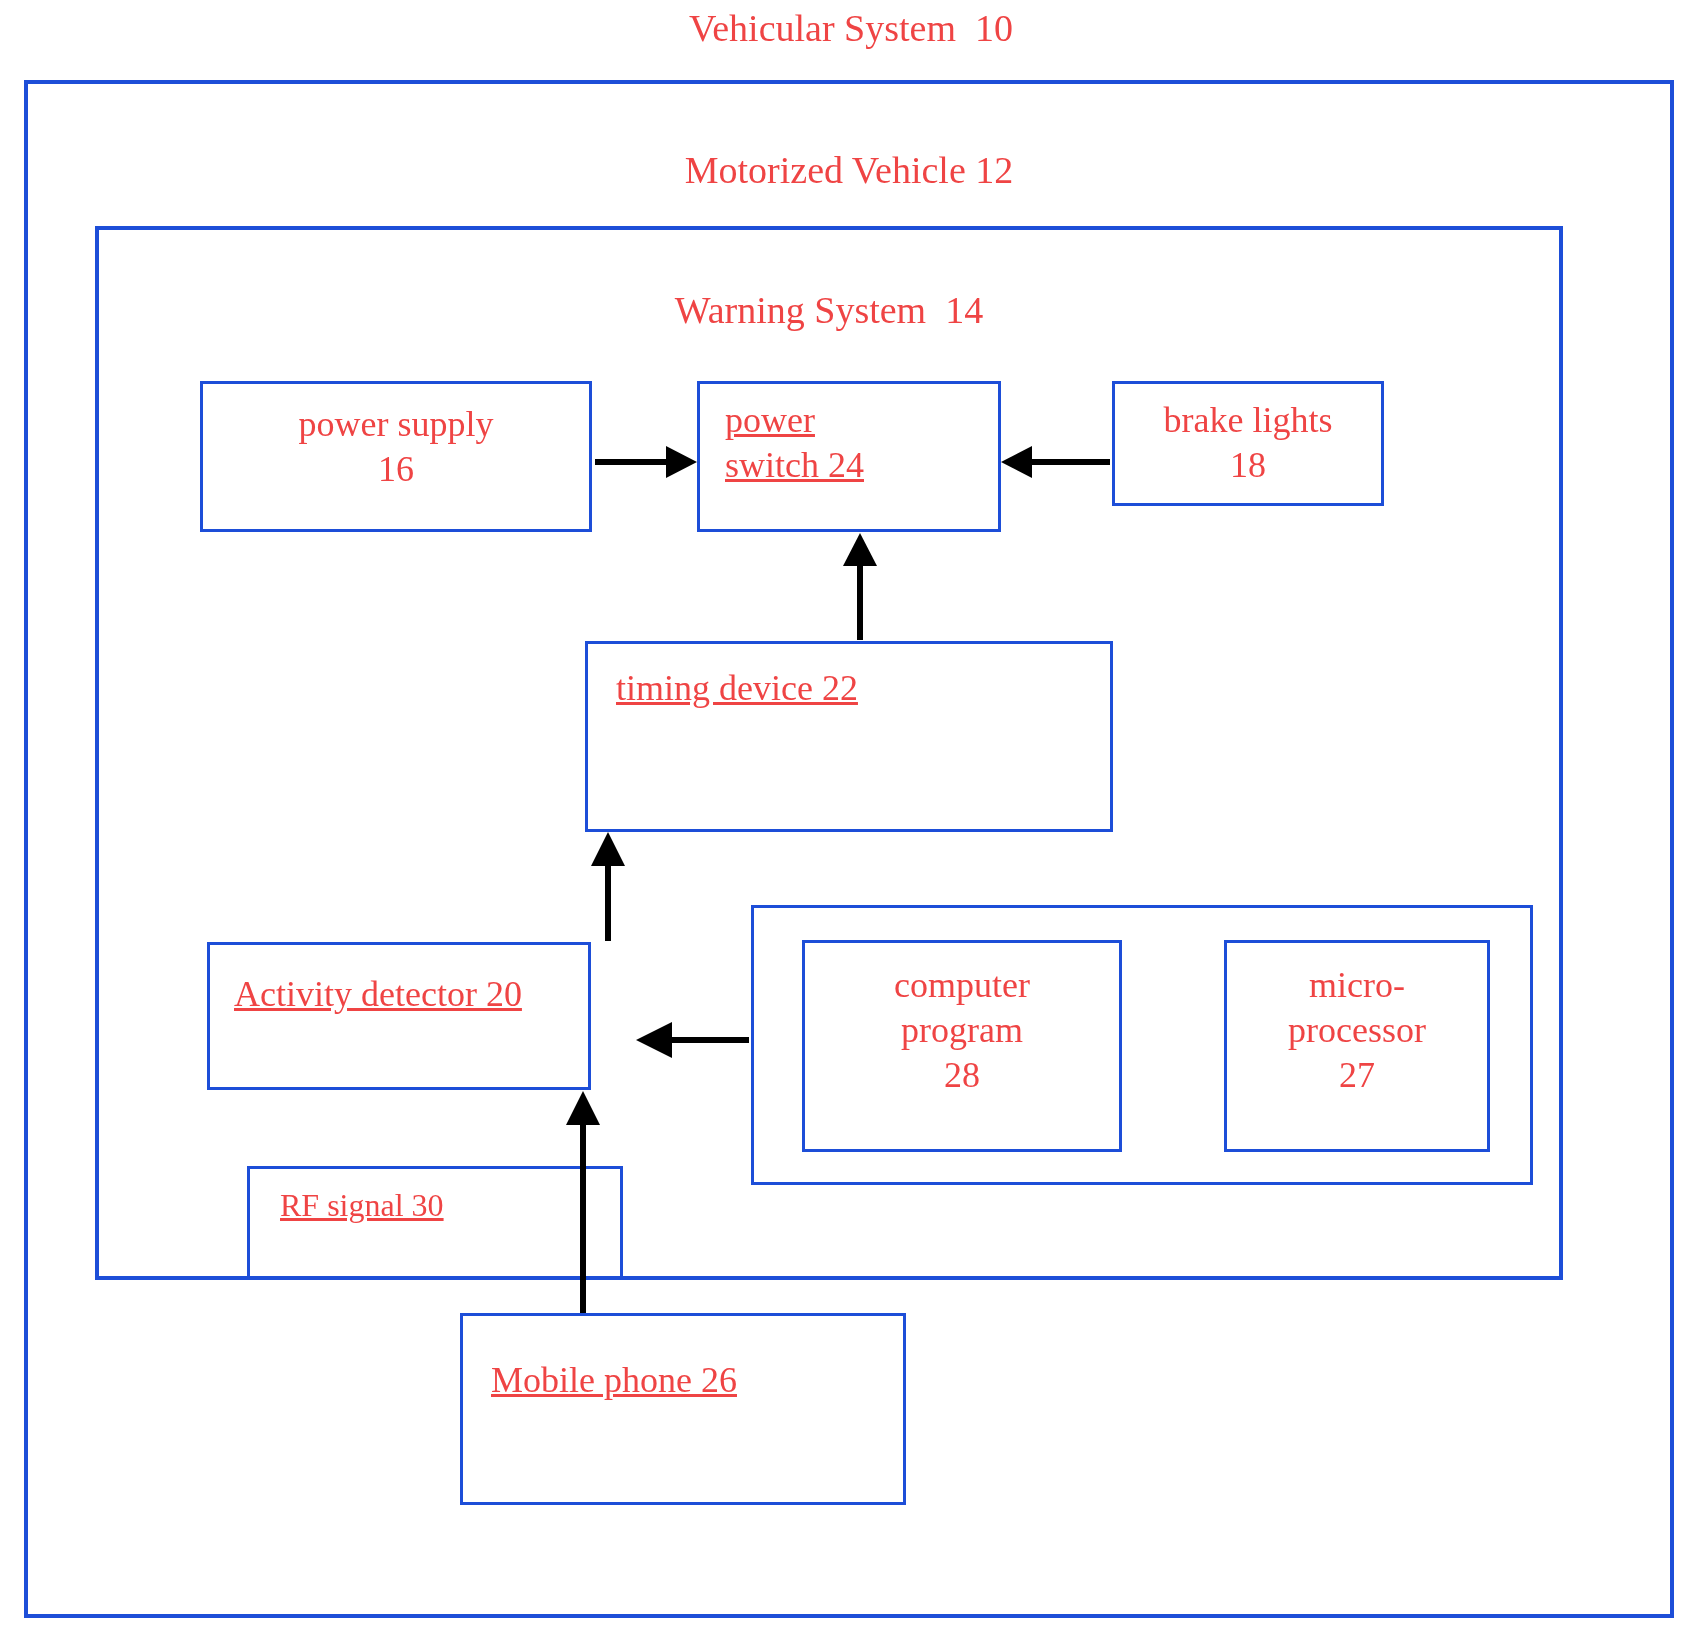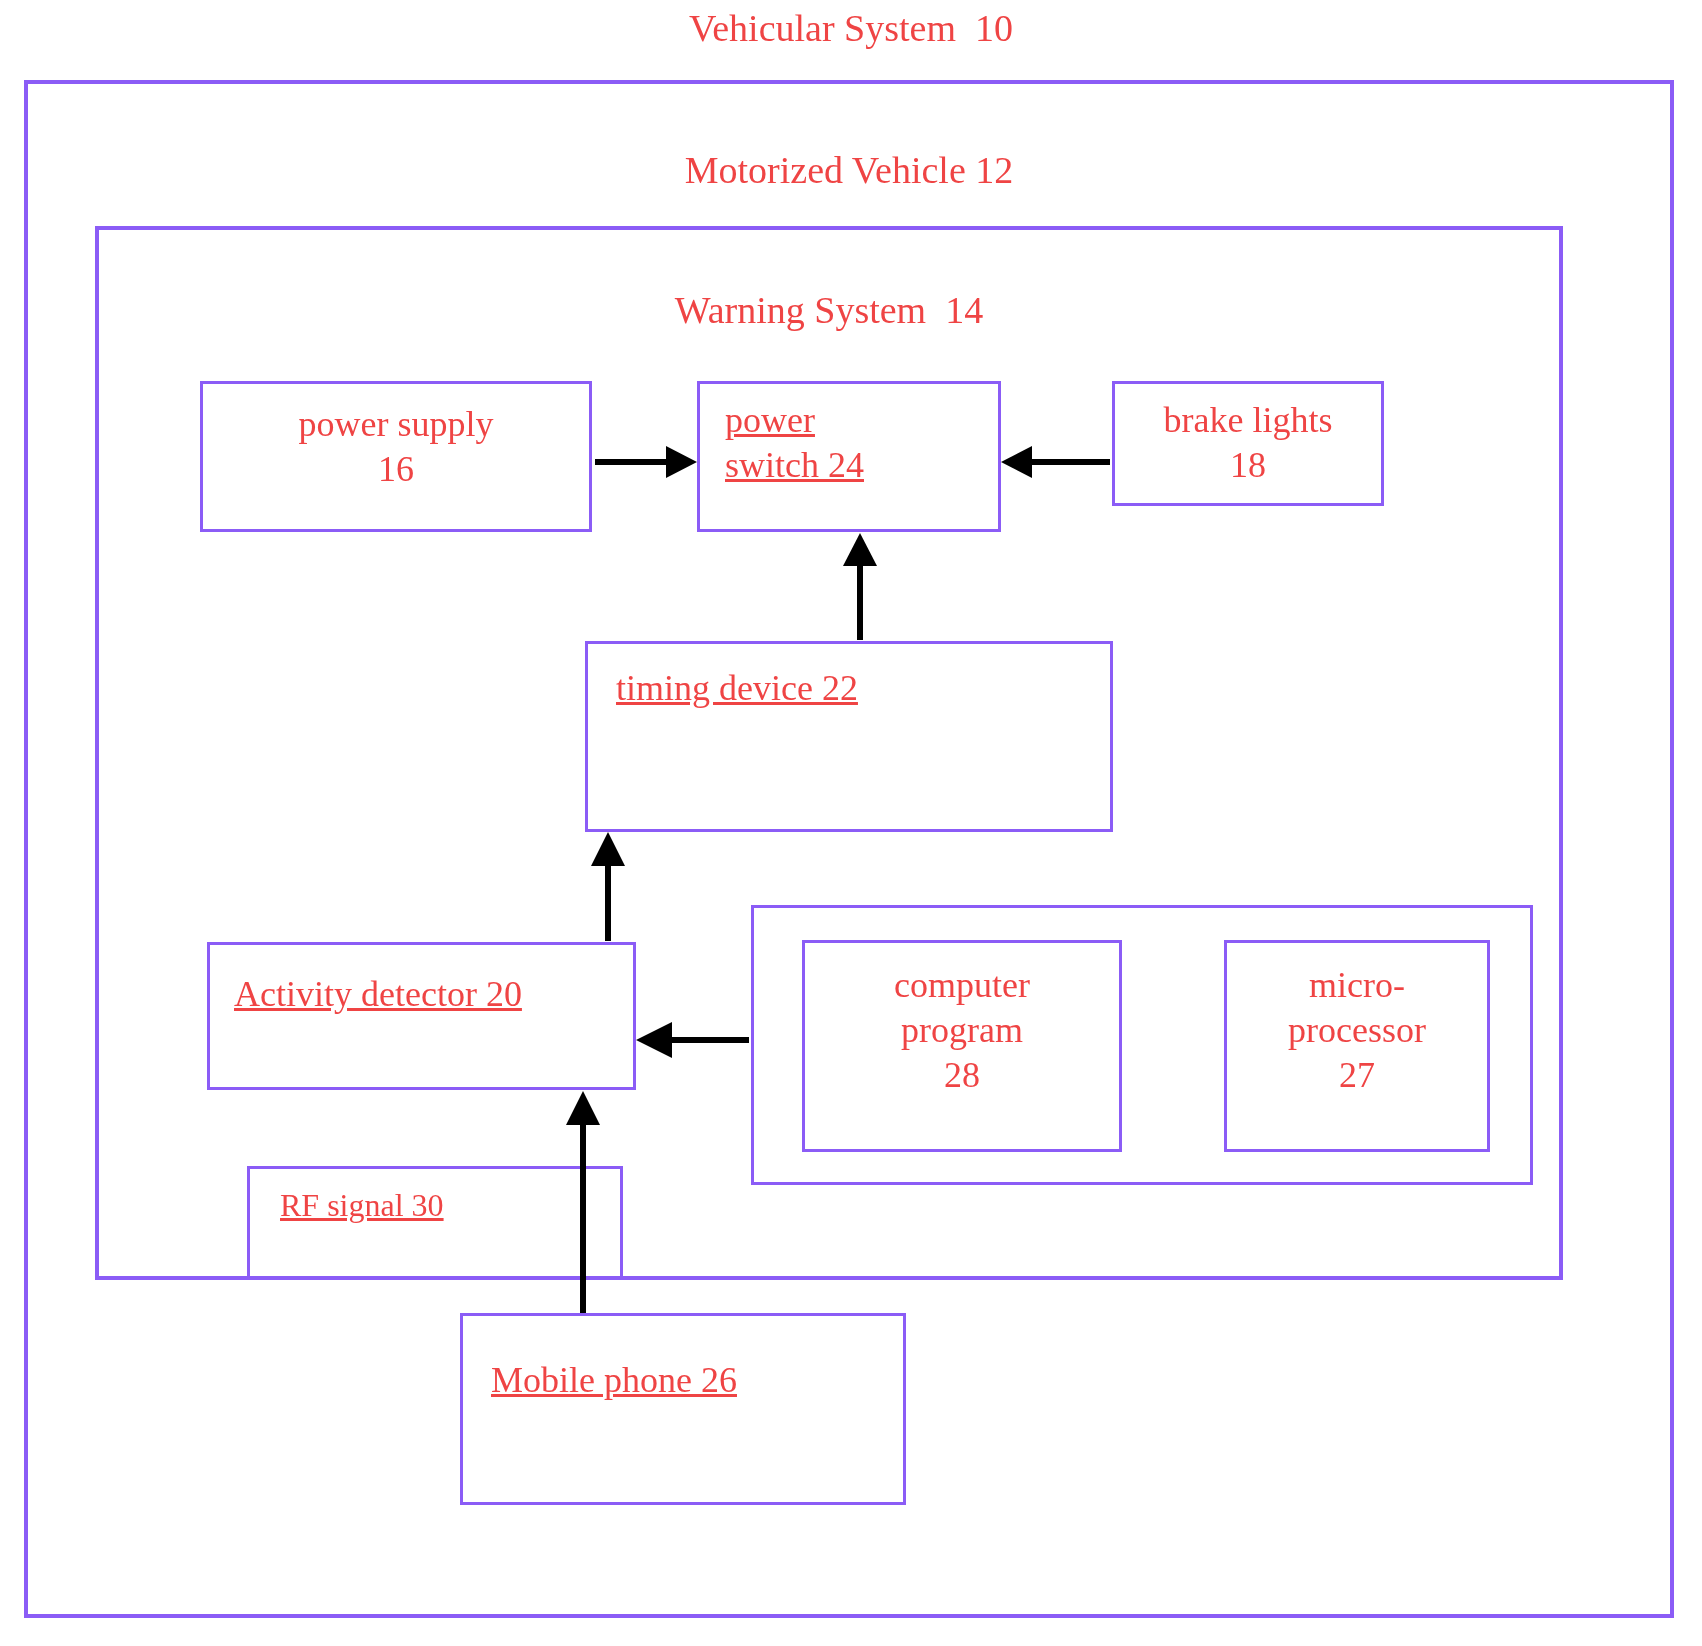--- a/index.html
+++ b/index.html
@@ -11,21 +11,21 @@
     position: relative;
     width: 1702px;
     height: 1646px;
     background: #ffffff;
     font-family: "Liberation Serif", "DejaVu Serif", serif;
     color: #ef4444;
     overflow: hidden;
   }
   .box {
     position: absolute;
-    border: 3px solid #8b5cf6;
+    border: 3px solid #1d4ed8;
     background: transparent;
     box-sizing: border-box;
   }
   .thickbox {
     border-width: 4px;
   }
   .caption {
     position: absolute;
     text-align: center;
     white-space: pre;
@@ -78,21 +78,21 @@
 
   <div class="box" style="left:1112px; top:381px; width:272px; height:125px;">
     <div class="boxlabel" style="top:14px; font-size:36px;">brake lights
 18</div>
   </div>
 
   <div class="box" style="left:585px; top:641px; width:528px; height:191px;">
     <div class="boxlabel boxlabel-left" style="top:22px; padding-left:28px; width:calc(100% - 28px); font-size:36px;">timing device  22</div>
   </div>
 
-  <div class="box" style="left:207px; top:942px; width:429px; height:148px;">
+  <div class="box" style="left:207px; top:942px; width:384px; height:148px;">
     <div class="boxlabel boxlabel-left" style="top:27px; padding-left:24px; width:calc(100% - 24px); font-size:36px;">Activity detector  20</div>
   </div>
 
   <div class="box" style="left:751px; top:905px; width:782px; height:280px;"></div>
 
   <div class="box" style="left:802px; top:940px; width:320px; height:212px;">
     <div class="boxlabel" style="top:20px; font-size:36px;">computer
 program
 28</div>
   </div>

